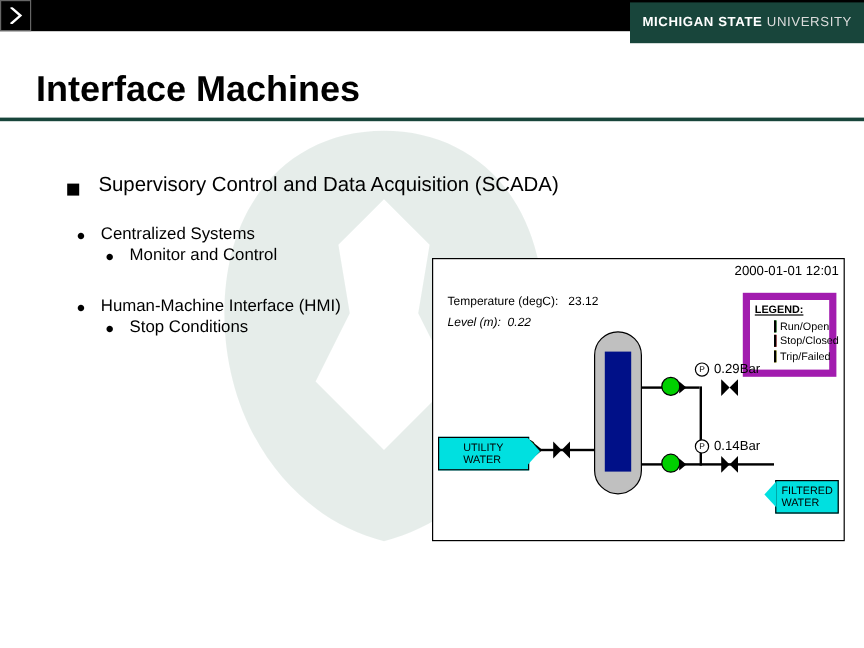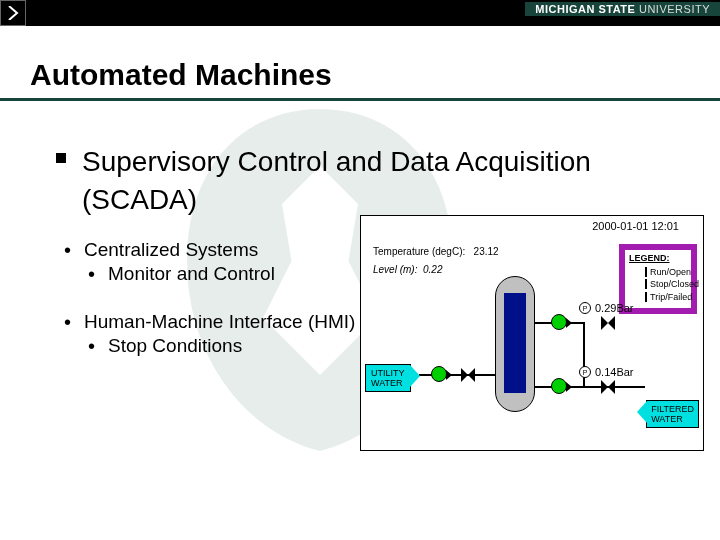--- a/index.html
+++ b/index.html
@@ -25,21 +25,21 @@
     height: 26px;
     display: flex;
     align-items: center;
     justify-content: center;
     border: 1px solid #666;
   }
   .brand-bar {
     background: #18453B;
     color: #ffffff;
     font-size: 11px;
-    padding: 1px 10px;
+    padding: 11px 10px;
     letter-spacing: 0.5px;
     position: absolute;
     right: 0;
     top: 2px;
   }
   .brand-light { font-weight: 300; color: #dcdcdc; }
   .brand-bold { font-weight: 700; }
   .watermark {
     position: absolute;
     top: 90px;
@@ -58,32 +58,32 @@
   .title-underline {
     height: 3px;
     background: #18453B;
     width: calc(100% - 0px);
   }
   .content {
     position: relative;
     padding: 42px 20px 0 56px;
   }
   .bullet-main {
-    font-size: 28px;
+    font-size: 17px;
     line-height: 1.35;
     margin-bottom: 20px;
     display: flex;
     align-items: flex-start;
   }
   .bullet-main .sq { width: 10px; height: 10px; background: #000; margin-top: 10px; margin-right: 16px; flex-shrink: 0; }
   .sub-bullets {
     margin-left: 8px;
   }
   .sub-bullets li {
-    font-size: 19px;
+    font-size: 14px;
     list-style: none;
     margin-bottom: 2px;
     position: relative;
     padding-left: 20px;
   }
   .sub-bullets li::before {
     content: "•";
     position: absolute;
     left: 0;
     font-size: 20px;
@@ -94,37 +94,37 @@
     position: absolute;
     right: 16px;
     top: 215px;
     width: 344px;
     height: 236px;
     border: 1px solid #000;
     background: #fff;
     font-family: Arial, sans-serif;
     font-size: 10px;
   }
-  .diag-time { position: absolute; top: 4px; right: 24px; font-size: 11px; }
+  .diag-time { position: absolute; top: 4px; right: 4px; font-size: 11px; }
   .diag-temp { position: absolute; top: 30px; left: 12px; font-size: 10px; }
   .diag-level { position: absolute; top: 48px; left: 12px; font-size: 10px; font-style: italic; }
   .legend-box {
     position: absolute; top: 28px; right: 6px;
     border: 6px solid #a21caf; padding: 3px 4px; width: 78px;
     font-size: 9px; line-height: 1.3;
   }
   .legend-title { font-weight: bold; text-decoration: underline; margin-bottom: 2px; }
   .legend-row { display: flex; align-items: flex-start; gap: 3px; margin-bottom: 1px; padding-left: 16px; }
   .lsw { width: 10px; height: 10px; border: 1px solid #000; }
   .green { background: #00d000; }
   .red { background: #ff0000; }
   .yellow { background: #ffff00; }
   .utility-label {
     position: absolute; left: 4px; top: 148px;
-    background: #00e0e0; font-size: 9px; padding: 3px 5px;
+    background: #00e0e0; font-size: 9px; padding: 3px 20px;
     border: 1px solid #000;
   }
   .utility-label::after {
     content: ""; position: absolute; right: -10px; top: 0;
     border-top: 11px solid transparent; border-bottom: 11px solid transparent;
     border-left: 10px solid #00e0e0;
   }
   .filtered-label {
     position: absolute; right: 4px; bottom: 22px;
     background: #00e0e0; font-size: 9px; padding: 3px 4px;
@@ -168,21 +168,21 @@
   <div class="brand-bar">
     <span class="brand-bold">MICHIGAN STATE</span>
     <span class="brand-light">UNIVERSITY</span>
   </div>
 </div>
 
 <svg class="watermark" viewBox="0 0 200 200">
   <path d="M100 10 C60 10 30 40 30 90 C30 140 60 180 100 190 C140 180 170 140 170 90 C170 40 140 10 100 10 Z M100 40 L120 60 L115 90 L130 120 L100 150 L70 120 L85 90 L80 60 Z" fill="#1a5c3f"></path>
 </svg>
 
-<div class="slide-title">Automated Machines</div>
+<div class="slide-title">Interface Machines</div>
 <div class="title-underline"></div>
 
 <div class="content">
   <div class="bullet-main">
     <span class="sq"></span>
     <span>Supervisory Control and Data Acquisition (SCADA)</span>
   </div>
 
   <div class="left-col">
     <ul class="sub-bullets">

